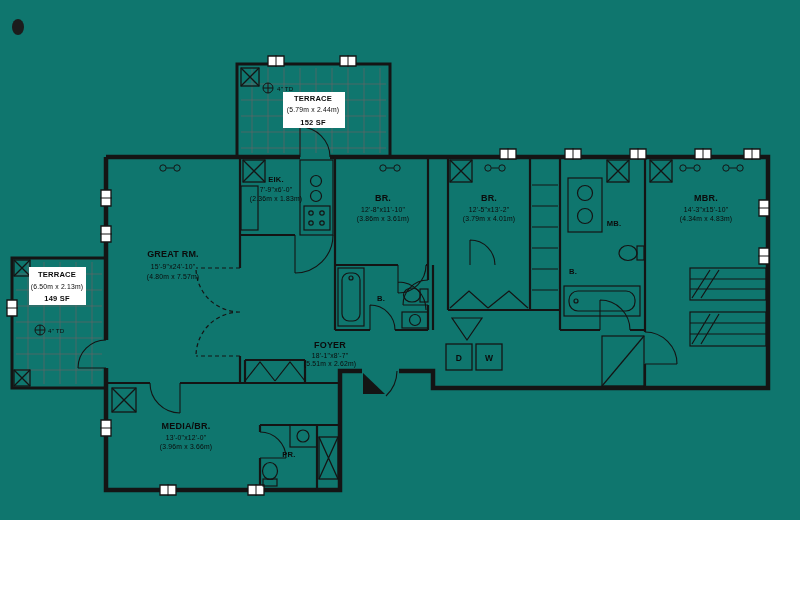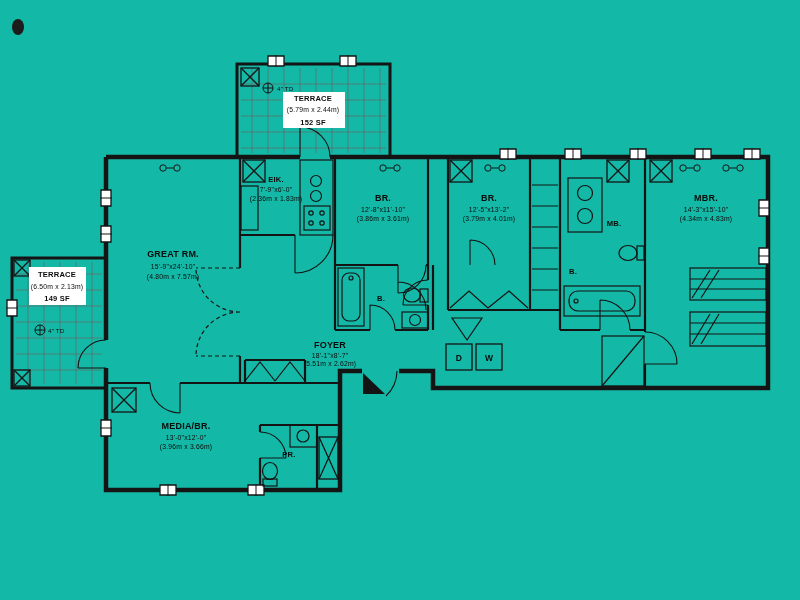--- a/index.html
+++ b/index.html
@@ -1,16 +1,16 @@
 <!DOCTYPE html>
 <html><head>
 <meta charset="utf-8">
 <style>
   html,body{margin:0;padding:0;background:#ffffff;}
-  .page{position:relative;width:800px;height:600px;background:#14b8a6;overflow:hidden;
+  .page{position:relative;width:800px;height:520px;background:#0f766e;overflow:hidden;
         font-family:"Liberation Sans",sans-serif;}
   svg text{fill:#0b0b0b;letter-spacing:.2px;font-family:"Liberation Sans",sans-serif;}
   .t-name{font-size:9px;font-weight:700;}
   .t-name-sm{font-size:7.6px;font-weight:700;}
   .t-dim{font-size:6.8px;}
   .t-area{font-size:7.5px;font-weight:700;}
   .t-tiny{font-size:6.2px;}
   .t-app{font-size:8.5px;font-weight:700;}
 </style>
 </head>

